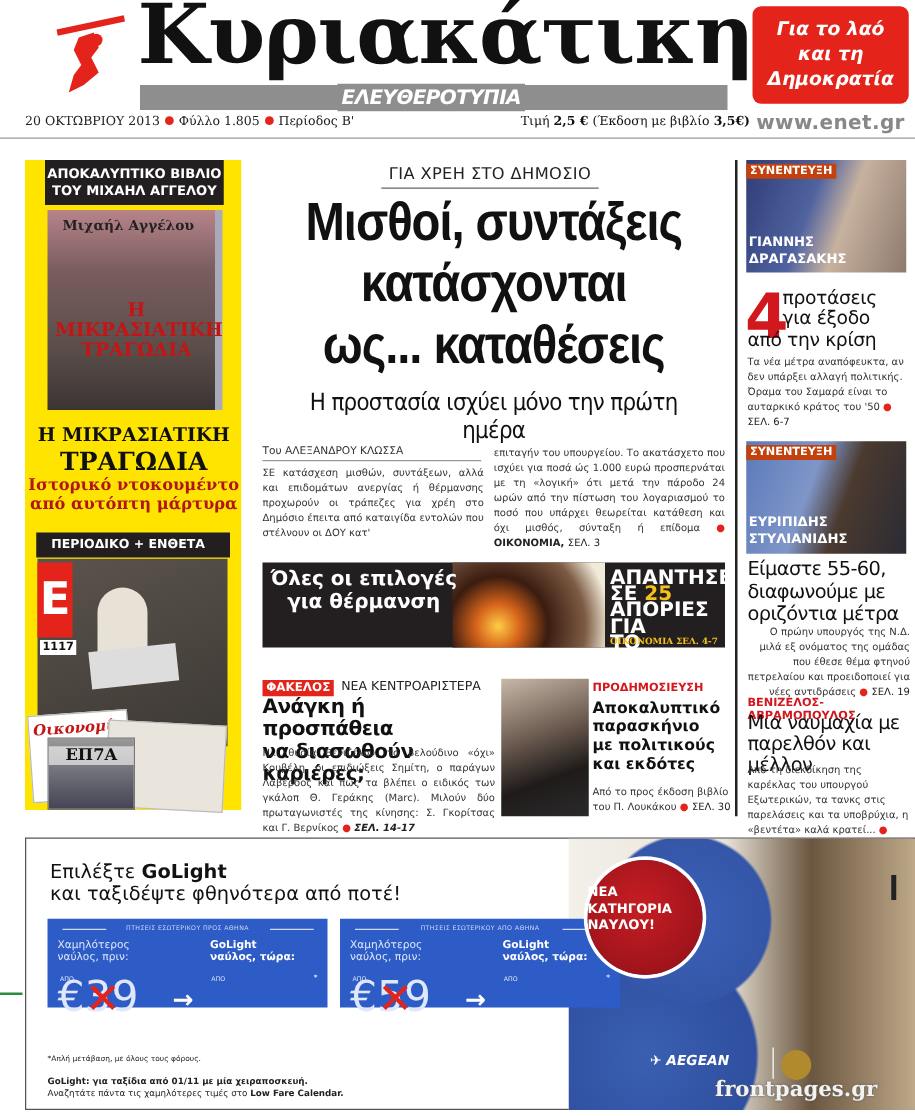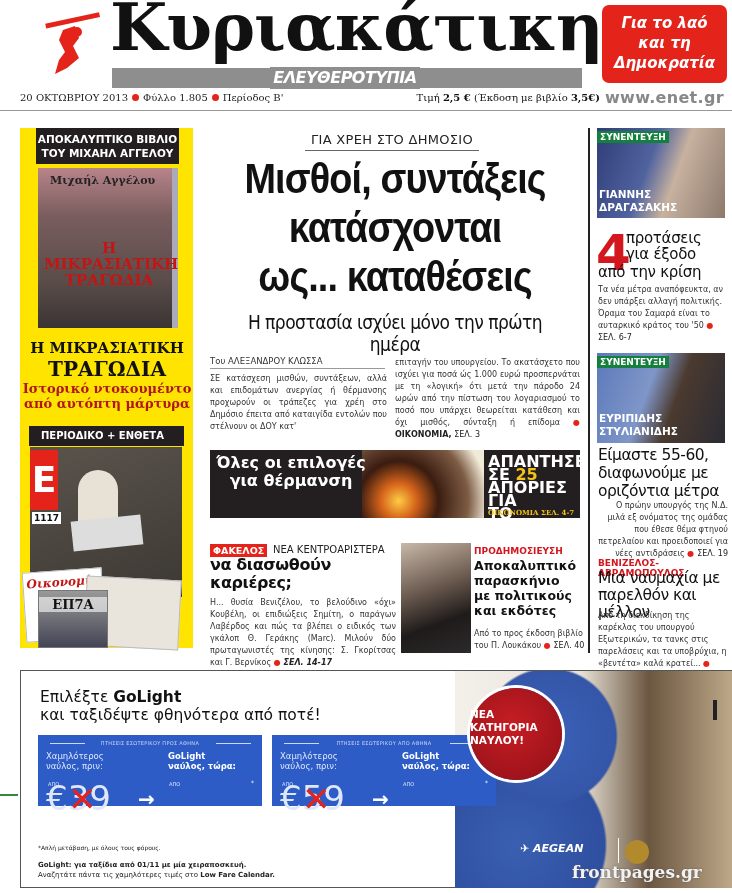--- a/index.html
+++ b/index.html
@@ -60,21 +60,21 @@
 #folder-body{left:210px;top:597px;width:186px}
 #preview-photo{left:401px;top:543px;width:70px;height:110px;background:linear-gradient(160deg,#c8b8a8 0,#6e5d52 40%,#1f1b1a 70%,#2b2a2c 100%)}
 #preview-tag{left:474px;top:546px;font-weight:bold;font-size:9px;color:#d3171e}
 #preview-head{left:474px;top:558px;width:115px;font-weight:bold;font-size:12.5px;line-height:15px}
 #preview-body{left:474px;top:628px;width:112px}
 #vrule{left:588px;top:128px;width:2px;height:525px;background:#222}
 
 .photo-box{position:absolute;left:597px;width:128px;height:90px}
 #int1-photo{top:128px;background:linear-gradient(110deg,#2f3c77 0,#50639f 40%,#c7b19f 60%,#8d7a6d 100%)}
 #int2-photo{top:353px;height:90px;background:linear-gradient(110deg,#5b79ba 0,#7f96c8 40%,#4b3a2f 60%,#2a2b34 100%)}
-.int-tag{position:absolute;left:597px;background:#15803d;color:#fff;font-weight:bold;font-size:9px;padding:1px 3px}
+.int-tag{position:absolute;left:597px;background:#c2410c;color:#fff;font-weight:bold;font-size:9px;padding:1px 3px}
 .int-name{position:absolute;left:599px;color:#fff;font-weight:bold;font-size:10.5px;line-height:13px}
 #int1-num{left:596px;top:228px;font-weight:bold;font-size:50px;color:#d3171e;line-height:50px}
 #int1-head{left:626px;top:230px;width:105px;font-size:15px;line-height:16px;letter-spacing:-.3px}
 #int1-head3{left:598px;top:263px;width:130px;font-size:15px;letter-spacing:-.3px}
 #int1-body{left:598px;top:284px;width:130px}
 #int2-head{left:598px;top:446px;width:135px;font-size:15.5px;line-height:18px;letter-spacing:-.5px}
 #int2-body{left:598px;top:500px;width:130px}
 #ven-tag{left:598px;top:558px;font-weight:bold;font-size:9px;color:#d3171e}
 #ven-head{left:598px;top:570px;width:135px;font-size:15.5px;line-height:17px;letter-spacing:-.5px}
 #ven-body{left:598px;top:610px;width:132px}
@@ -190,38 +190,39 @@
   <div>ΑΠΑΝΤΗΣΕΙΣ</div>
   <div><span>ΣΕ</span> <span class="y">25</span></div>
   <div>ΑΠΟΡΙΕΣ ΓΙΑ</div>
   <div>ΤΟ ΕΠΙΔΟΜΑ</div>
 </div>
 <div class="abs" id="heat-ref">ΟΙΚΟΝΟΜΙΑ ΣΕΛ. 4-7</div>
 
 <div class="abs" id="folder-tag">ΦΑΚΕΛΟΣ</div>
 <div class="abs" id="folder-kicker">ΝΕΑ ΚΕΝΤΡΟΑΡΙΣΤΕΡΑ</div>
 <div class="abs" id="folder-head">
+  <div>Ανάγκη ή προσπάθεια</div>
   <div>να διασωθούν καριέρες;</div>
 </div>
 <div class="abs bodytext" id="folder-body">
   <span>Η... θυσία Βενιζέλου, το βελούδινο «όχι» Κουβέλη, οι επιδιώξεις Σημίτη, ο παράγων Λαβέρδος και πώς τα βλέπει ο ειδικός των γκάλοπ Θ. Γεράκης (Marc). Μιλούν δύο πρωταγωνιστές της κίνησης: Σ. Γκορίτσας και Γ. Βερνίκος</span>
   <span class="seeref"><span class="rd">●</span> <span style="font-style:italic">ΣΕΛ. 14-17</span></span>
 </div>
 
 <div class="abs" id="preview-photo"></div>
 <div class="abs" id="preview-tag">ΠΡΟΔΗΜΟΣΙΕΥΣΗ</div>
 <div class="abs" id="preview-head">
   <div>Αποκαλυπτικό</div>
   <div>παρασκήνιο</div>
   <div>με πολιτικούς</div>
   <div>και εκδότες</div>
 </div>
 <div class="abs bodytext" id="preview-body" style="text-align:left">
   <span>Από το προς έκδοση βιβλίο του Π. Λουκάκου</span>
-  <span class="seeref"><span class="rd">●</span> <span style="font-weight:normal">ΣΕΛ. 40</span></span>
+  <span class="seeref"><span class="rd">●</span> <span style="font-weight:normal">ΣΕΛ. 30</span></span>
 </div>
 
 <div class="abs" id="vrule"></div>
 
 <div class="photo-box" id="int1-photo"></div>
 <div class="int-tag" style="top:131px">ΣΥΝΕΝΤΕΥΞΗ</div>
 <div class="int-name" style="top:188px">
   <div>ΓΙΑΝΝΗΣ</div>
   <div>ΔΡΑΓΑΣΑΚΗΣ</div>
 </div>

